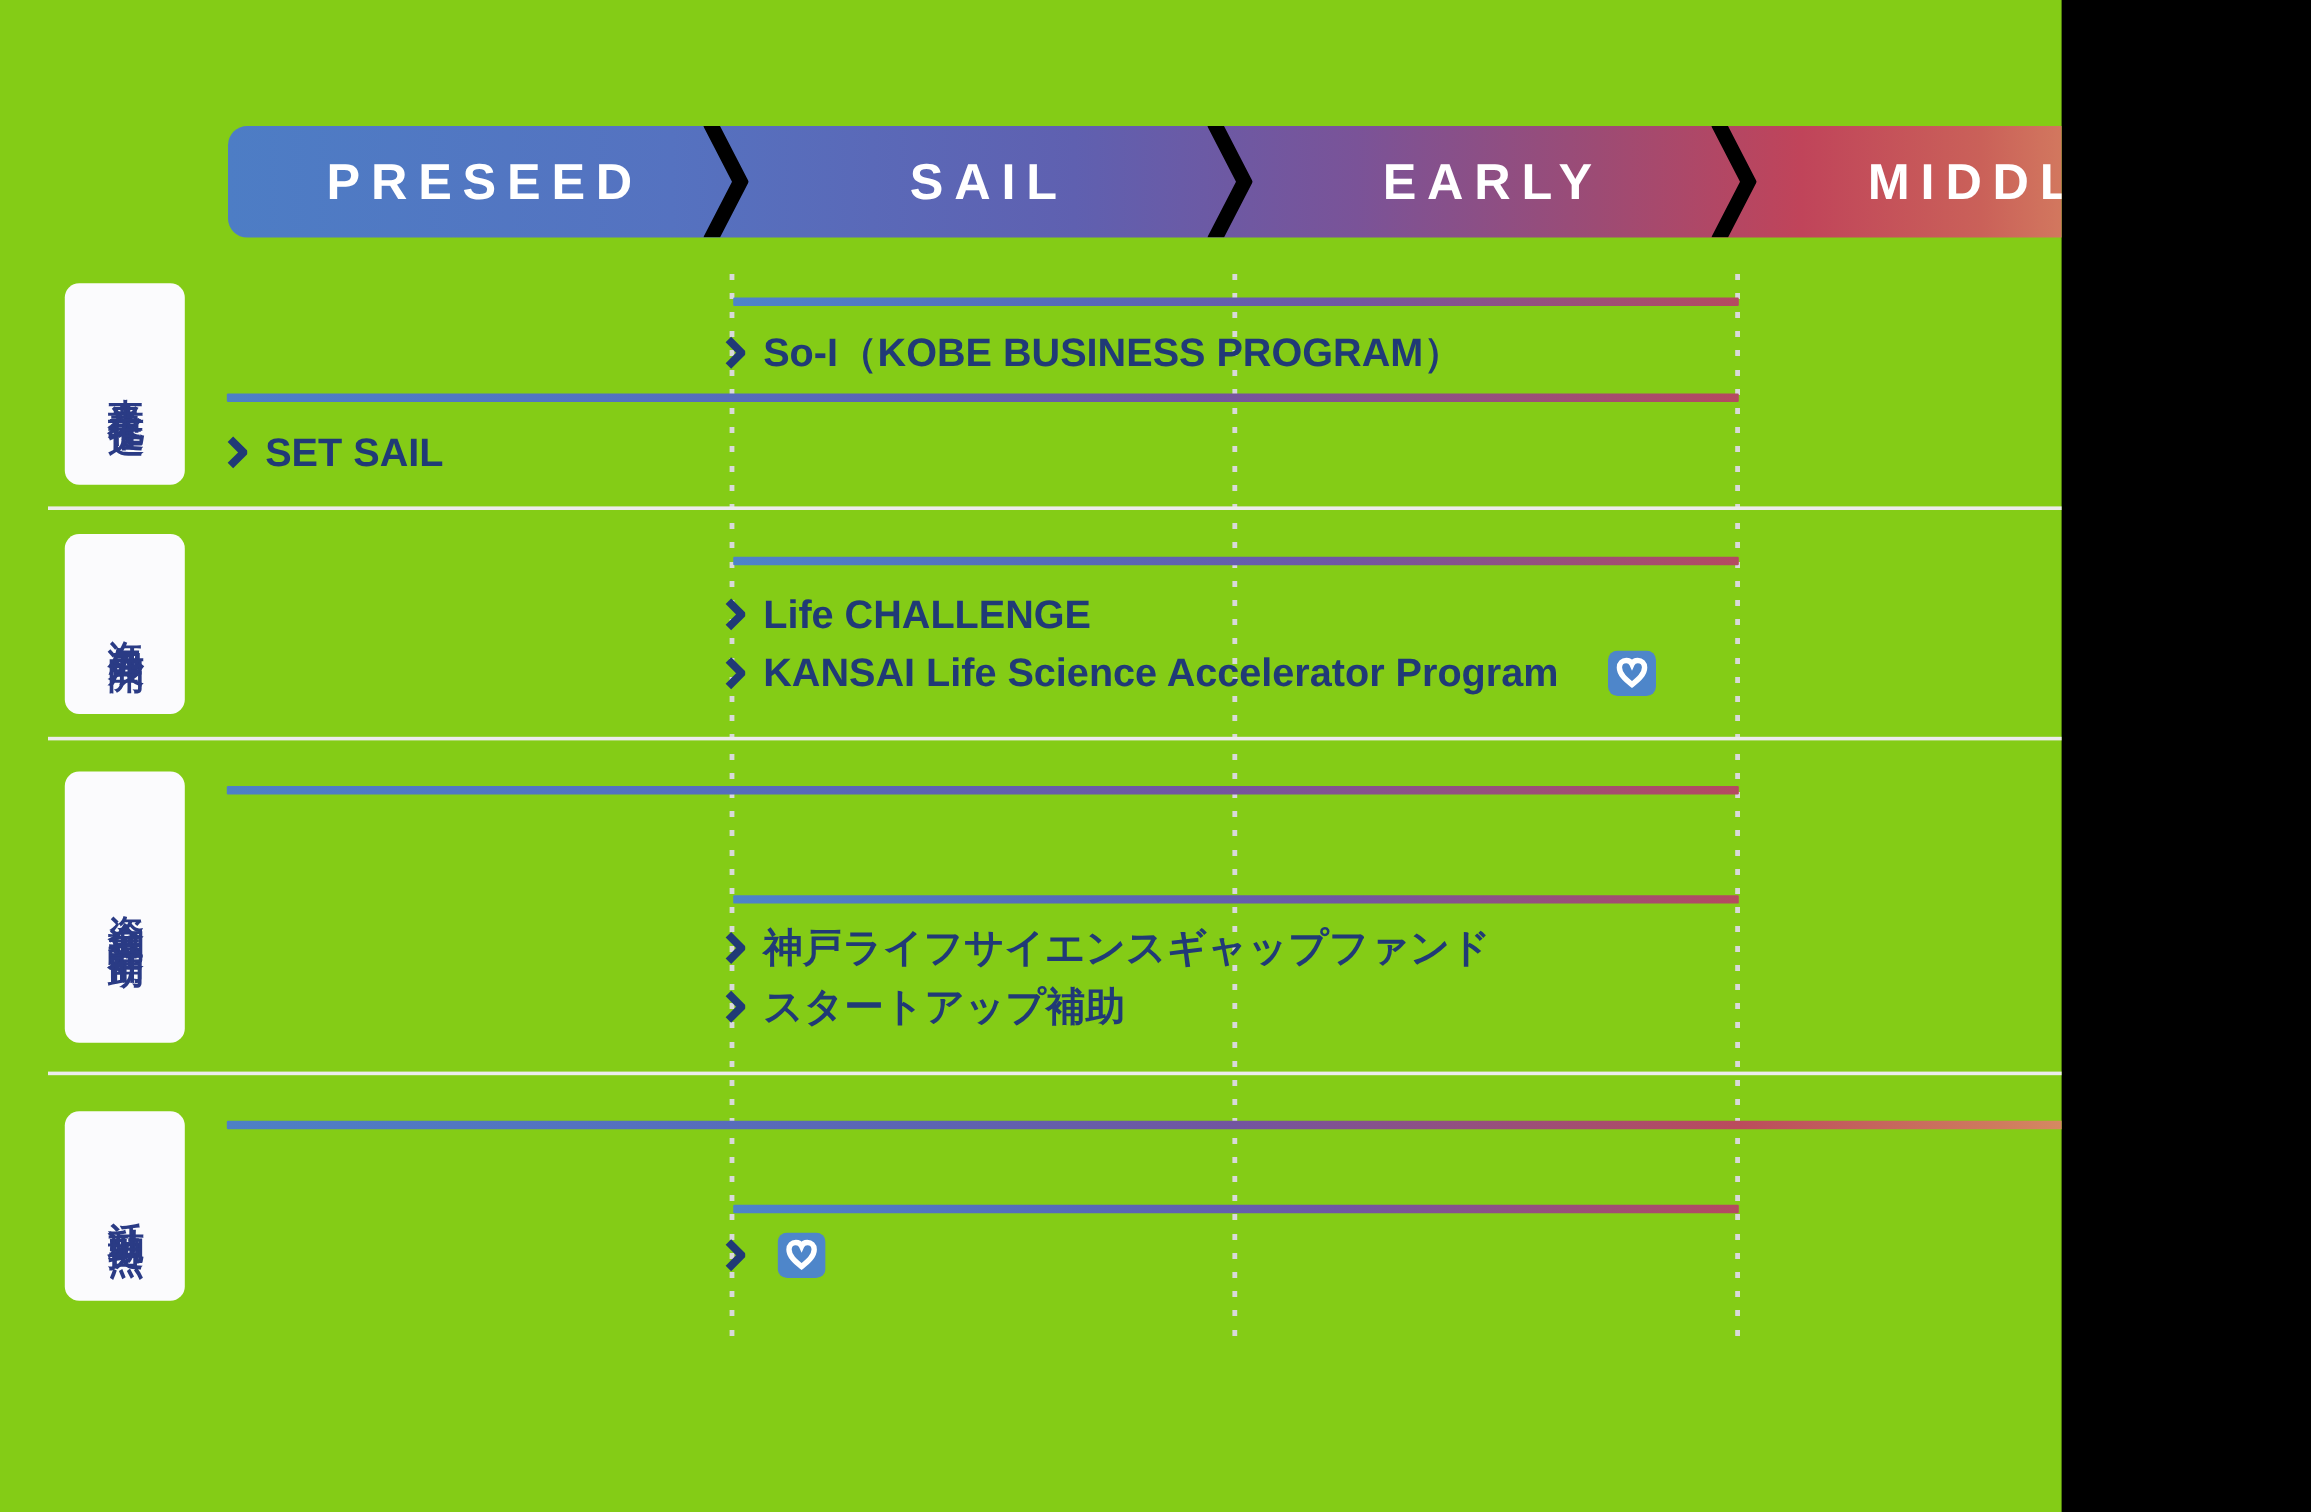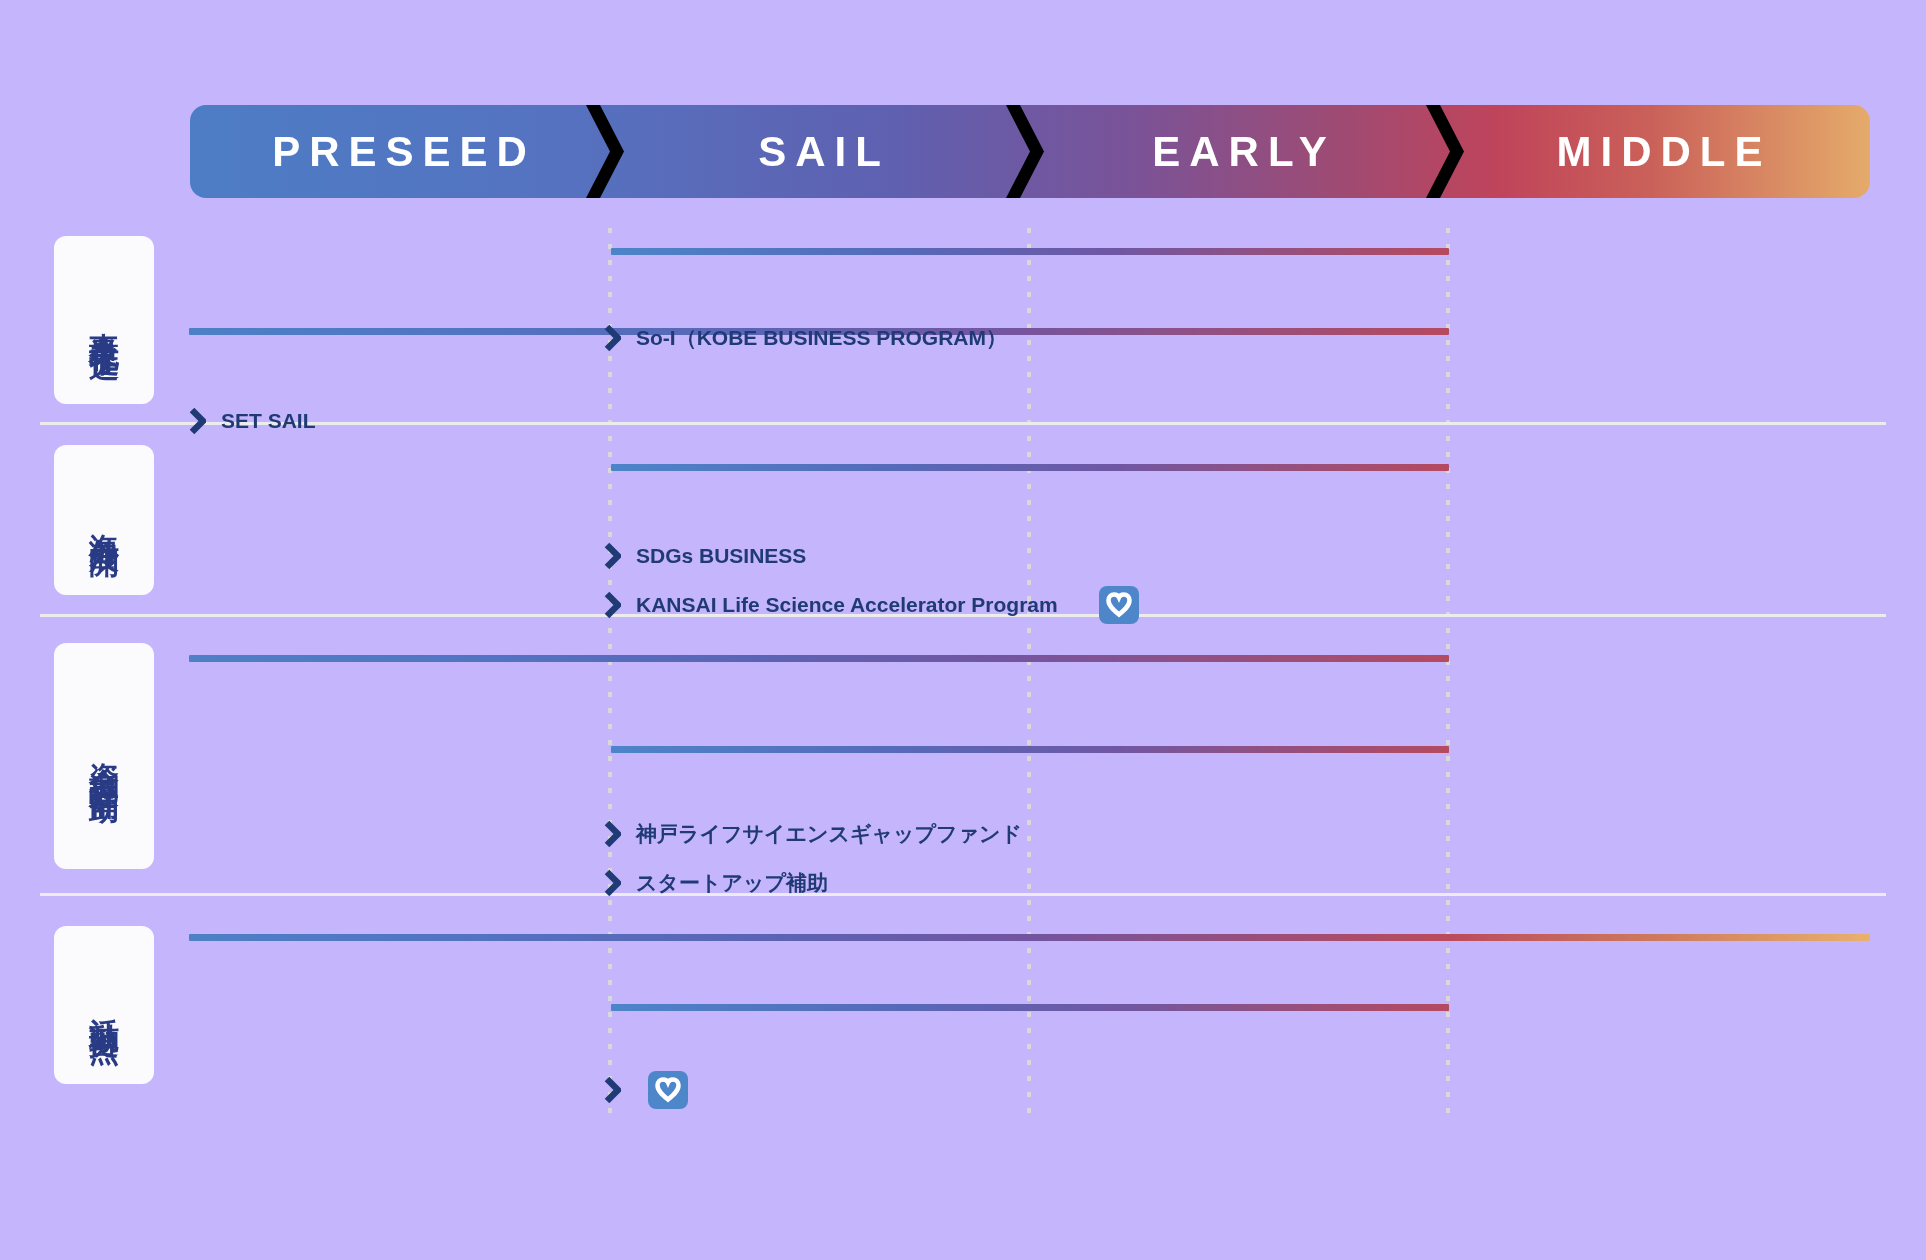--- a/index.html
+++ b/index.html
@@ -1,17 +1,17 @@
 <!DOCTYPE html>
 <html><head>
 <meta charset="utf-8">
 <style>
   html,body{margin:0;padding:0;background:#000;}
   .canvas{
-    position:relative;width:1926px;height:1260px;background:#c4b5fd;overflow:hidden;
+    position:relative;width:1718px;height:1260px;background:#84cc16;overflow:hidden;
     font-family:"Liberation Sans","DejaVu Sans",sans-serif;
   }
   
   .band{
     position:absolute;left:190px;top:105px;width:1680px;height:93px;
     border-radius:16px;
     background:linear-gradient(90deg,#4d7dc5 0%,#5572c0 22%,#5f60b0 42%,#7a5398 56%,#9d4b74 68%,#c0445a 78%,#ca6159 87%,#e5ab6b 100%);
   }
   .seg{
     position:absolute;top:0;height:100%;width:420px;
@@ -51,21 +51,21 @@
     left:611px;width:838px;
     background:linear-gradient(90deg,#4d84c9 0%,#5669b8 35%,#6f57a4 60%,#94507f 80%,#b54a60 100%);
   }
   .bar.pre-middle{  
     left:189px;width:1681px;
     background:linear-gradient(90deg,#4d80c6 0%,#5470bf 20%,#5c63b3 35%,#7254a0 50%,#9b4e79 64%,#bb4b5c 75%,#cf7c5e 88%,#e9b16d 100%);
   }
   
   .program{
     position:absolute;height:42px;display:flex;align-items:center;gap:15px;
-    color:#203a76;font-size:21px;font-weight:700;white-space:nowrap;margin-top:44px;
+    color:#203a76;font-size:33px;font-weight:700;white-space:nowrap;
   }
   .program .chev{display:flex;align-items:center;}
   .program .heart{display:flex;align-items:center;margin-left:12px;}
   .program .heart.wide-gap{margin-left:26px;}
 </style>
 </head>
 <body>
 
 <div class="canvas">
 
@@ -133,21 +133,21 @@
       </span>
     <span>SET SAIL</span>
   </div>
 
   <div class="program" style="left:604px;top:491px">
     <span class="chev">
         <svg width="17" height="28" viewBox="0 0 17 28">
           <path d="M3 3 L14 14 L3 25" fill="none" stroke="#203a76" stroke-width="6.5"></path>
         </svg>
       </span>
-    <span>SDGs BUSINESS</span>
+    <span>Life CHALLENGE</span>
   </div>
 
   <div class="program" style="left:604px;top:540px">
     <span class="chev">
         <svg width="17" height="28" viewBox="0 0 17 28">
           <path d="M3 3 L14 14 L3 25" fill="none" stroke="#203a76" stroke-width="6.5"></path>
         </svg>
       </span>
     <span>KANSAI Life Science Accelerator Program</span>
     <span class="heart wide-gap">

